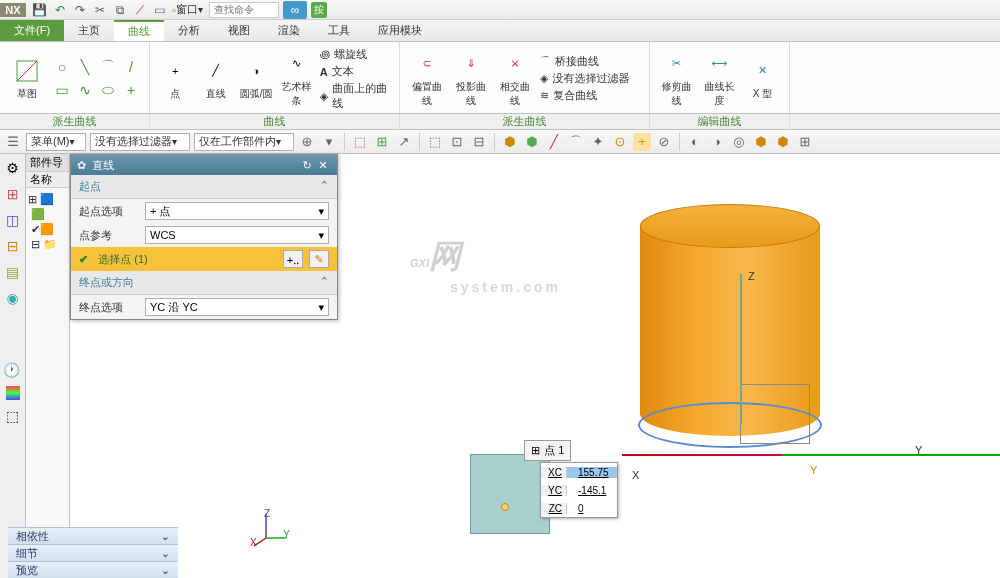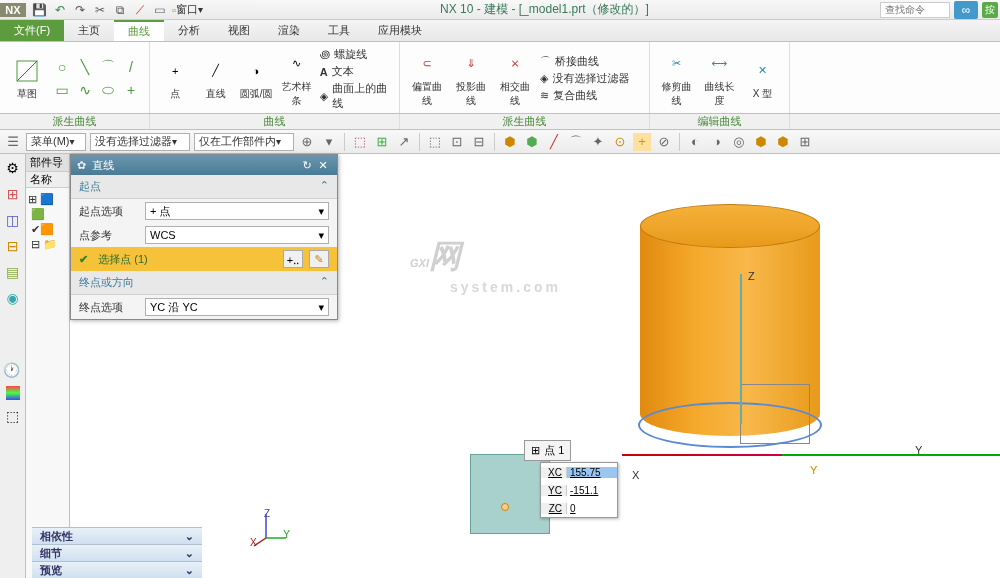--- a/index.html
+++ b/index.html
@@ -90,46 +90,45 @@
 .triad .tx { position:absolute; left:0; bottom:0; color:#a22; font-size:10px;}
 
 
 .preview-sq { position:absolute; left:400px; top:300px; width:80px; height:80px; background:#a8d0cc; border:1px solid #6aa09a;}
 .preview-sq .dot { position:absolute; left:30px; top:48px; width:8px; height:8px; border-radius:50%; border:1px solid #c80; background:#fc8;}
 
 
 .pt-popup { position:absolute; left:470px; top:308px; background:#fff; border:1px solid #999; box-shadow:1px 1px 3px rgba(0,0,0,0.3);text-decoration:underline;}
 .pt-popup .prow { display:flex; align-items:center; height:18px;}
 .pt-popup .prow .plbl { width:26px; text-align:right; padding-right:4px; font-size:10px; background:#f0f0f0; border-right:1px solid #ccc;}
-.pt-popup .prow .pval { width:50px; padding:0 3px; font-size:10px;}
+.pt-popup .prow .pval { width:50px; padding:0 11px; font-size:10px;}
 .pt-popup .prow.hl .pval { background:#9ac6f0;}
 .pt-title { position:absolute; left:454px; top:286px; background:#f4f4f4; border:1px solid #999; padding:2px 6px; font-size:10px; display:flex; align-items:center; gap:4px;}
 
 
-.accordion { position:absolute; left:32px; bottom:0; width:170px;font-weight:bold;}
+.accordion { position:absolute; left:8px; bottom:0; width:170px;}
 .acc-item { height:17px; background:linear-gradient(#e8f0f8,#d0e0f0); border-top:1px solid #b0c0d0; display:flex; align-items:center; justify-content:space-between; padding:0 8px; font-size:10px; color:#336;}
 
 svg { display:block; }
 </style>
 </head>
 <body>
 
 <div class="titlebar">
   <div class="nx-logo">NX</div>
   <div class="qat">
     <span class="icon">💾</span>
     <span class="icon" style="color:#3a8a3a">↶</span>
     <span class="icon">↷</span>
     <span class="icon">✂</span>
     <span class="icon">⧉</span>
     <span class="icon" style="color:#c33">⟋</span>
     <span class="icon">▭</span>
     <span class="icon" style="width:auto;font-size:10px;color:#333;"><span style="color:#c80">▫</span> <span>窗口</span> ▾</span>
   </div>
-  <div class="title-center">NX 10 - 建模 - [_model1.prt（修改的）]</div>
   <div class="title-right">
     <input class="search-box" placeholder="查找命令" style="">
     <div class="cloud-icon">∞</div>
     <div style="width:16px;height:16px;background:#5aaa4a;color:#fff;display:flex;align-items:center;justify-content:center;border-radius:2px;font-size:10px;">按</div>
   </div>
 </div>
 
 <div class="menubar">
   <div class="menu-item file">文件(F)</div>
   <div class="menu-item">主页</div>
@@ -313,21 +312,21 @@
     <span>⊞</span>
     <span>点 1</span>
   </div>
   <div class="pt-popup">
     <div class="prow hl">
         <div class="plbl">XC</div>
         <div class="pval">155.75</div>
       </div>
     <div class="prow">
         <div class="plbl">YC</div>
-        <div class="pval">-151.1</div>
+        <div class="pval">-145.1</div>
       </div>
     <div class="prow">
         <div class="plbl">ZC</div>
         <div class="pval">0</div>
       </div>
   </div>
 
   <div class="triad">
     <svg width="40" height="40">
         <line x1="16" y1="30" x2="16" y2="6" stroke="#44c" stroke-width="1.5"></line>

